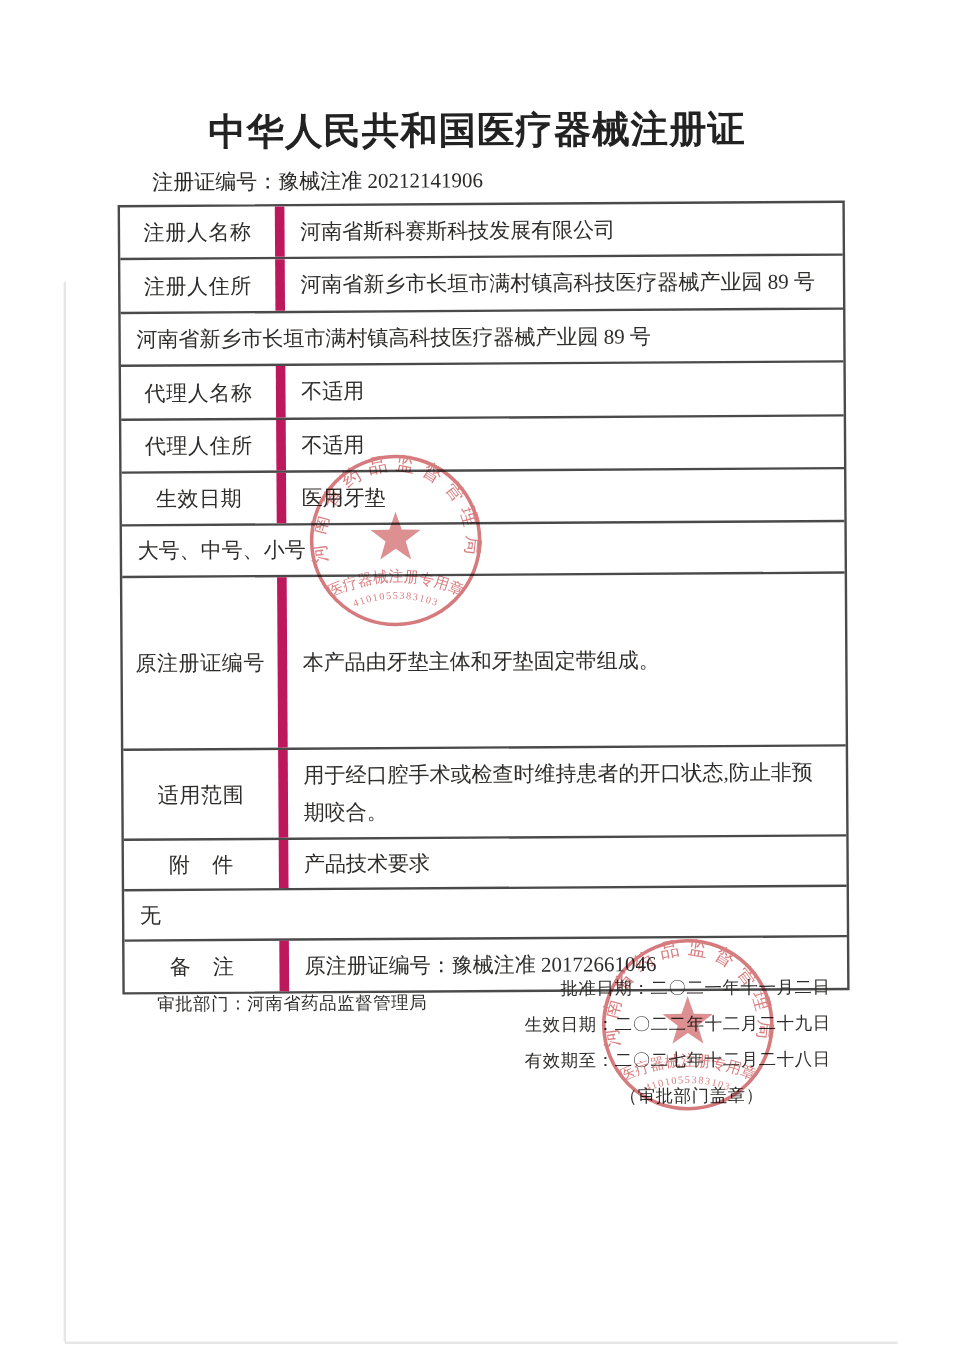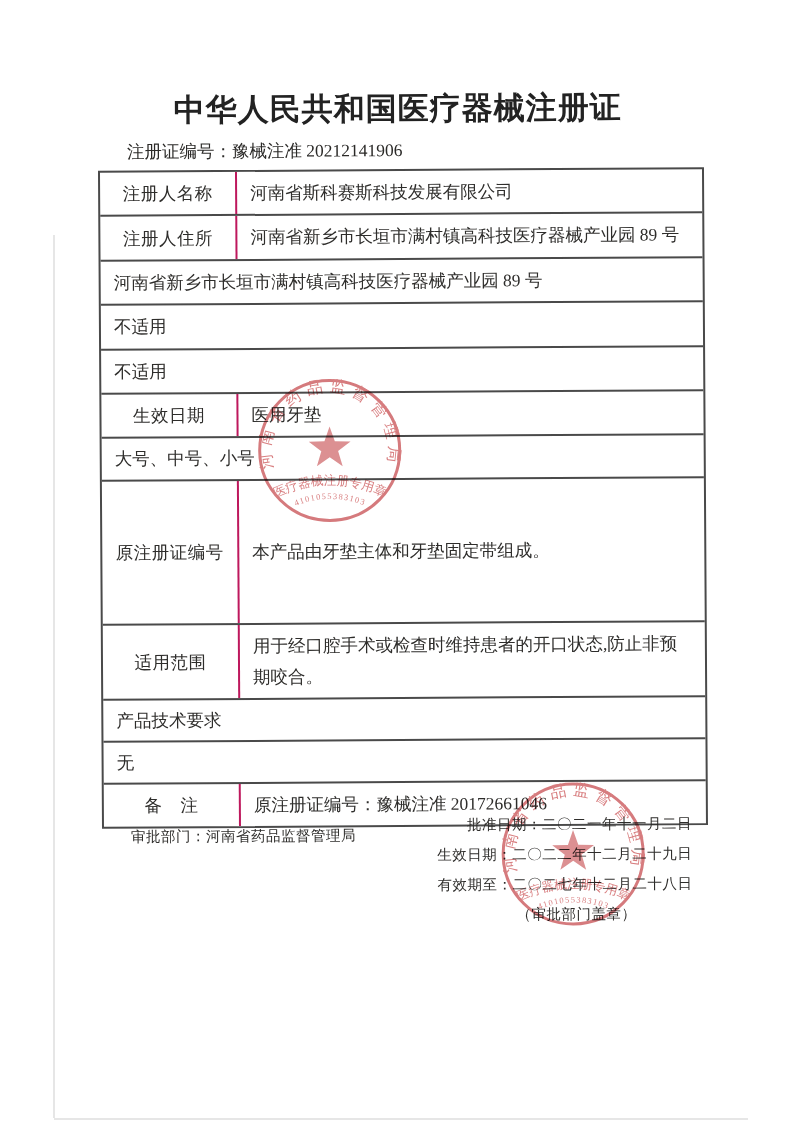--- a/index.html
+++ b/index.html
@@ -17,21 +17,21 @@
   .regline{position:absolute;top:138px;left:129px;font-size:17.5px;color:#2b2a28;}
   .cert-table{
     position:absolute;left:100px;top:169px;width:606px;
     border:2px solid #4a4a4a;box-sizing:border-box;
     background:transparent;
   }
   .row{display:flex;box-sizing:border-box;border-bottom:2px solid #4a4a4a;}
   .row:last-child{border-bottom:none;}
   .lbl{
     width:137px;flex:0 0 137px;box-sizing:border-box;
-    border-right:2px solid #be185d;
+    border-right:8px solid #be185d;
     display:flex;align-items:center;justify-content:center;
     font-size:17.5px;letter-spacing:0.5px;text-align:left;
   }
   .val{
     flex:1;display:flex;align-items:center;
     padding:4px 14px 4px 13px;font-size:17.5px;line-height:1.75;
   }
   .h44{height:44px}.h45{height:45px}.h43{height:43px}
   .h144{height:144px}.h75{height:75px}.h42{height:42px}
   .footer-left{position:absolute;left:129px;top:826px;font-size:14.5px;letter-spacing:0.5px;}
@@ -59,41 +59,44 @@
       <div class="val">河南省斯科赛斯科技发展有限公司</div>
     </div>
     <div class="row h45">
       <div class="lbl">注册人住所</div>
       <div class="val">河南省新乡市长垣市满村镇高科技医疗器械产业园 89 号</div>
     </div>
     <div class="row h44">
       <div class="val">河南省新乡市长垣市满村镇高科技医疗器械产业园 89 号</div>
     </div>
     <div class="row h45">
+      <div class="lbl">代理人名称</div>
       <div class="val">不适用</div>
     </div>
     <div class="row h44">
+      <div class="lbl">代理人住所</div>
       <div class="val">不适用</div>
     </div>
     <div class="row h44">
       <div class="lbl">生效日期</div>
       <div class="val">医用牙垫</div>
     </div>
     <div class="row h43">
       <div class="val">大号、中号、小号</div>
     </div>
     <div class="row h144">
       <div class="lbl">原注册证编号</div>
       <div class="val">本产品由牙垫主体和牙垫固定带组成。</div>
     </div>
     <div class="row h75">
       <div class="lbl">适用范围</div>
       <div class="val">用于经口腔手术或检查时维持患者的开口状态,防止非预期咬合。</div>
     </div>
     <div class="row h42">
+      <div class="lbl">附　件</div>
       <div class="val">产品技术要求</div>
     </div>
     <div class="row h42">
       <div class="val">无</div>
     </div>
     <div class="row h42">
       <div class="lbl">备　注</div>
       <div class="val">原注册证编号：豫械注准 20172661046</div>
     </div>
   </div>

